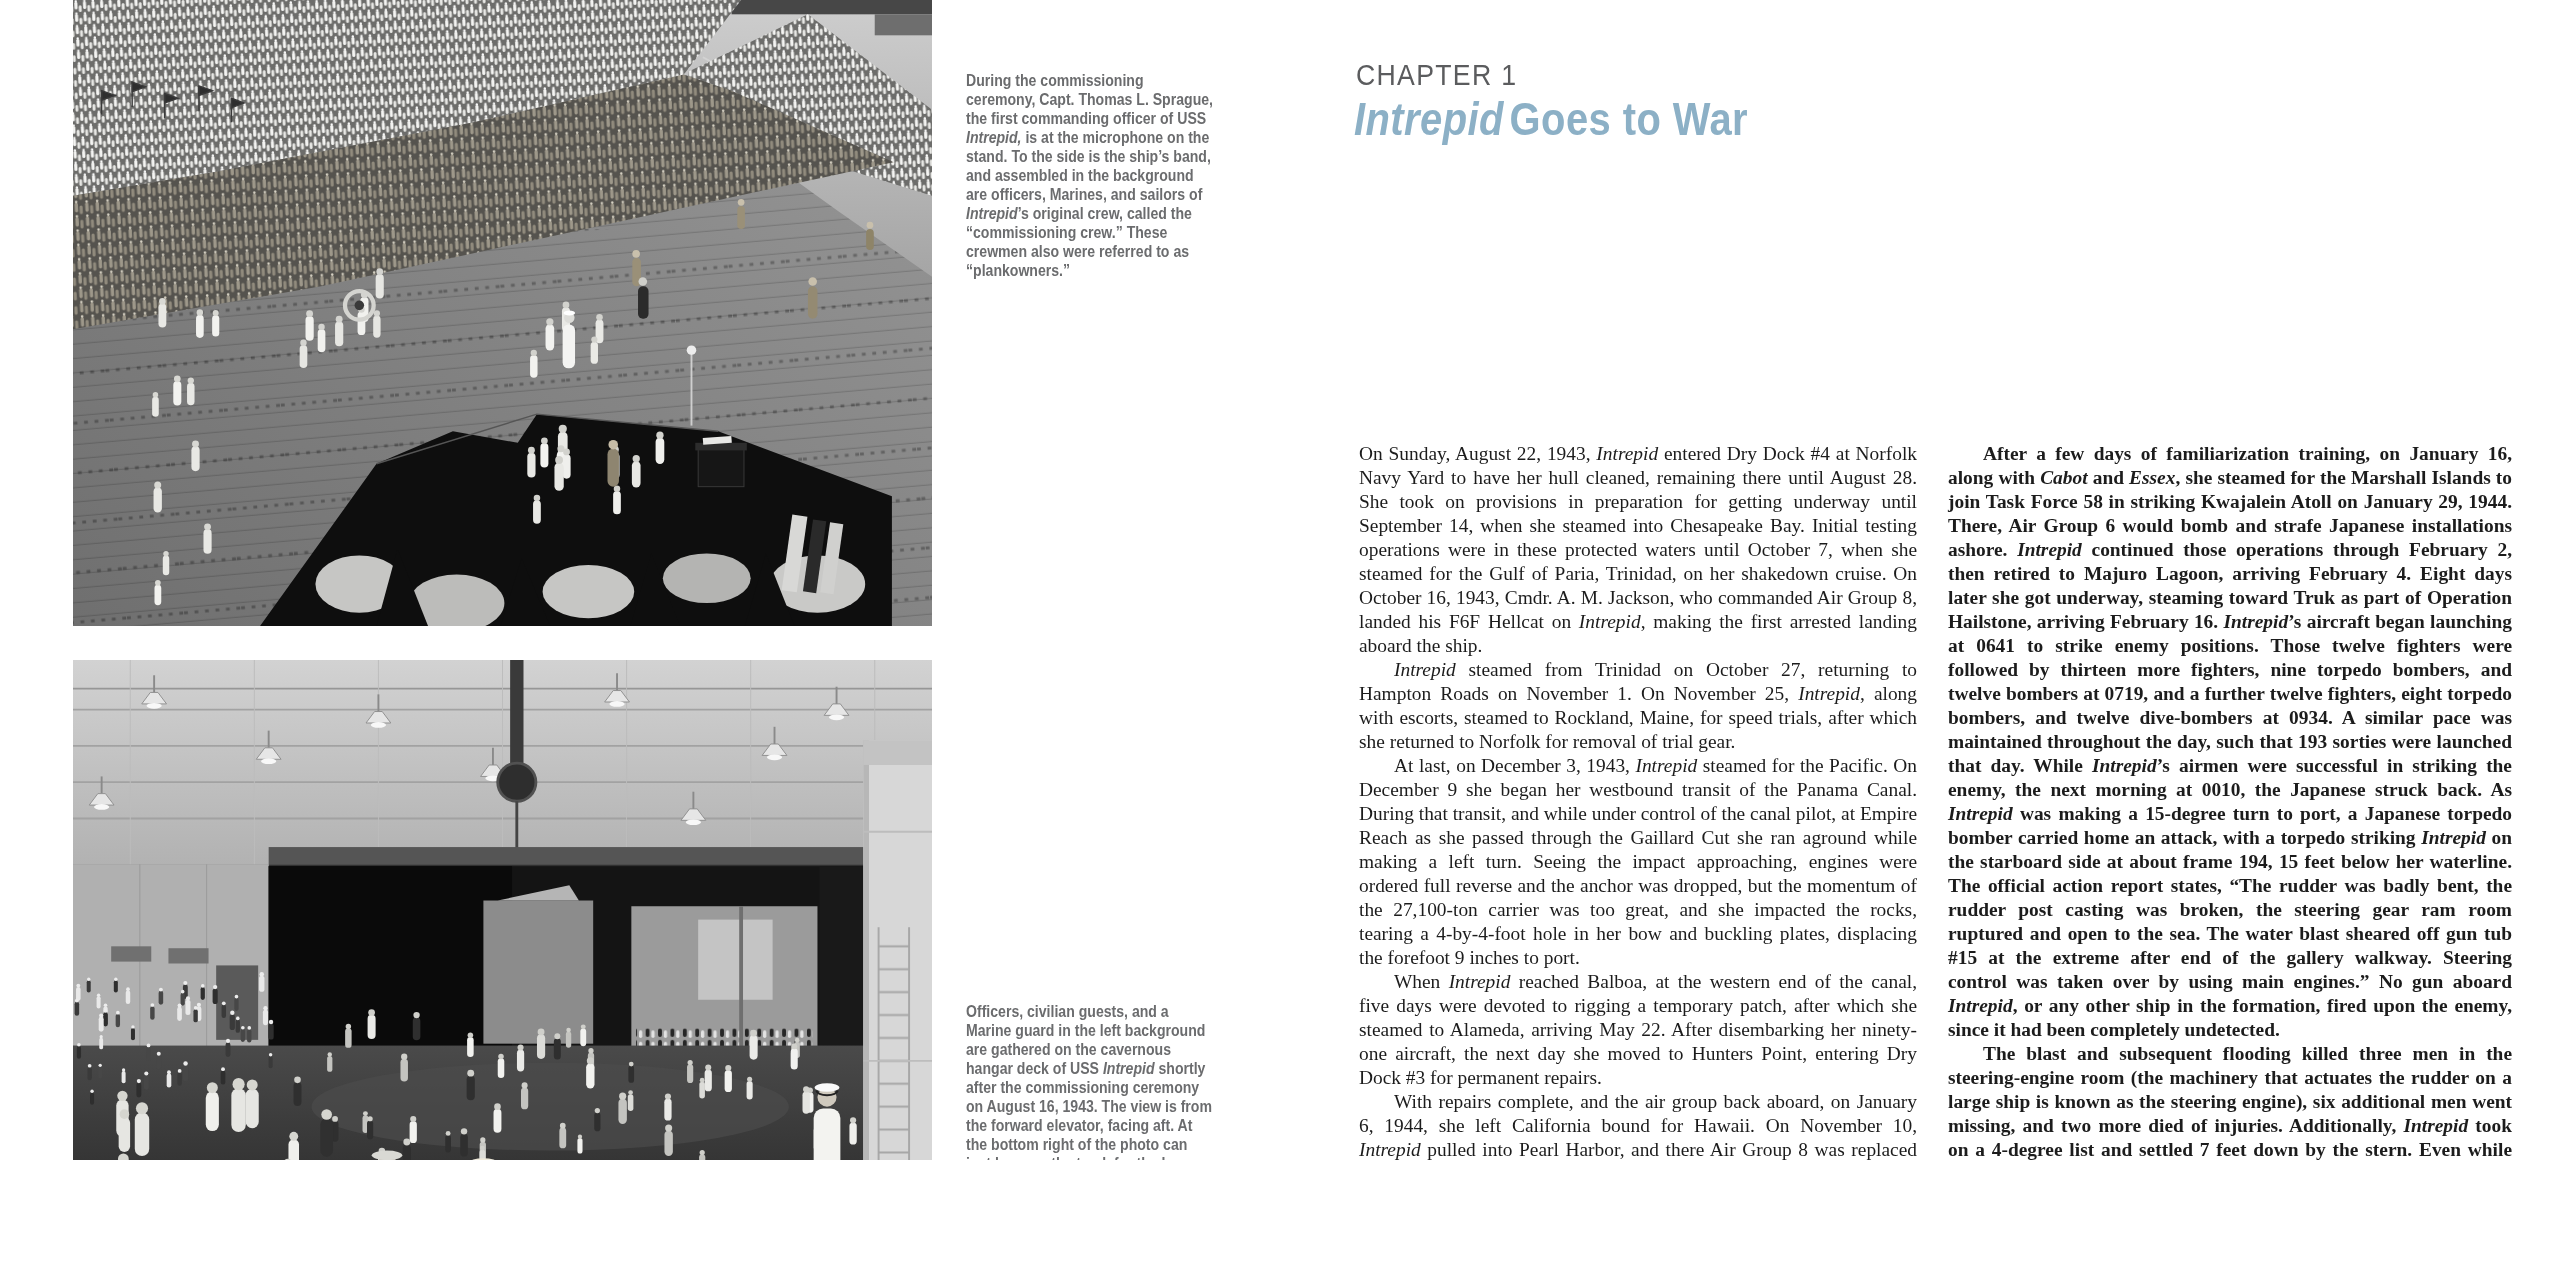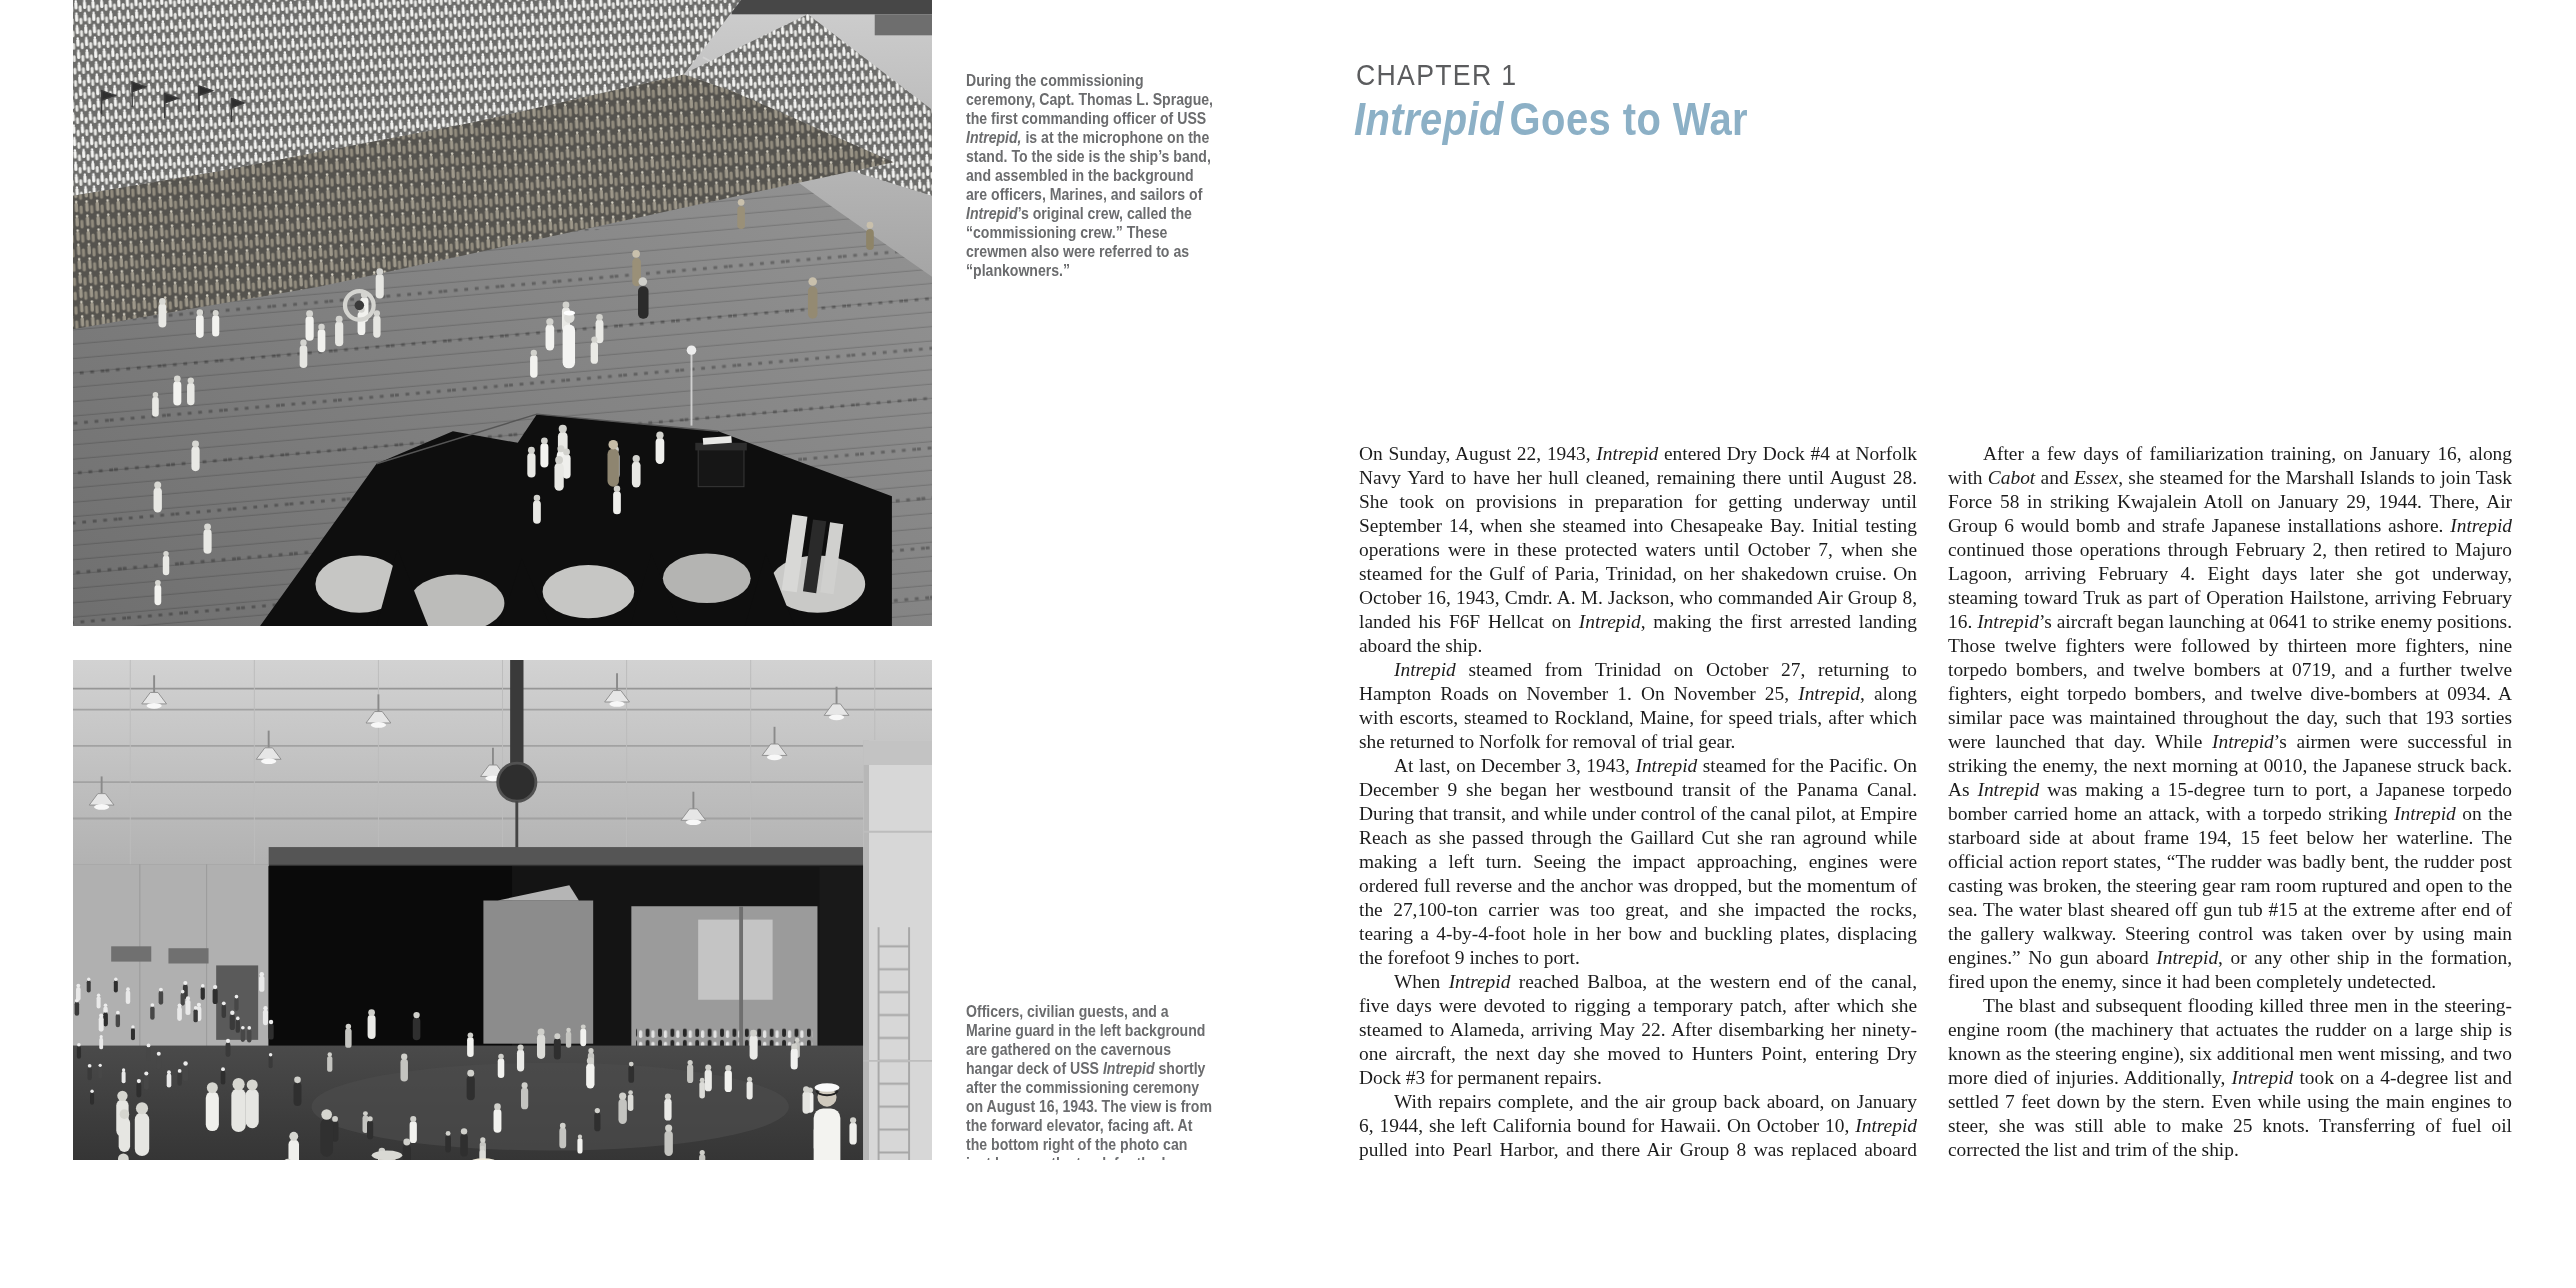--- a/index.html
+++ b/index.html
@@ -20,21 +20,21 @@
   #caption-bottom{top:1002px;}
   .caption em{font-style:italic;}
   #kicker{position:absolute;left:1356px;top:61px;font-weight:400;font-size:29px;line-height:1;
           color:var(--kicker-gray);letter-spacing:1.4px;transform:scaleX(0.92);transform-origin:0 0;}
   #chapter-title{position:absolute;left:1354px;top:95px;font-weight:700;font-size:47px;line-height:1;
           color:var(--title-blue);transform:scaleX(0.85);transform-origin:0 0;letter-spacing:0.5px;}
   #chapter-title em{font-style:italic;padding-right:6.7px;}
   .bodycol{position:absolute;top:442px;width:558px;font-family:"Liberation Serif",serif;
            font-size:19.4px;line-height:24px;color:var(--body-ink);text-align:justify;}
   #col1{left:1359px;}
-  #col2{left:1948px;width:564px;}
+  #col2{left:1948px;width:564px;font-weight:bold;}
   .bodycol p{margin:0;}
   .bodycol p.indent{text-indent:35px;}
   .bodycol em{font-style:italic;}
   #footer{position:absolute;left:1948px;top:1230px;width:564px;text-align:right;white-space:nowrap;}
   #running-head{display:inline-block;transform:scaleX(0.9);transform-origin:100% 50%;
           font-weight:700;font-size:20.5px;line-height:1;color:var(--running-head-gray);letter-spacing:0.5px;}
   #running-head em{font-style:italic;padding-right:3.8px;}
   #page-number{display:inline-block;margin-left:19px;font-family:"Liberation Serif",serif;
           font-size:26px;line-height:1;color:var(--page-number-blue);vertical-align:-1.9px;}
 </style>
@@ -607,21 +607,21 @@
   <div class="caption" id="caption-bottom"><span>Officers, civilian guests, and a Marine guard in the left background are gathered on the cavernous hangar deck of USS </span><em>Intrepid</em><span> shortly after the commissioning ceremony on August 16, 1943. The view is from the forward elevator, facing aft. At the bottom right of the photo can just be seen the track for the hangar deck catapult.</span></div>
 
   <div id="kicker">CHAPTER 1</div>
   <div id="chapter-title"><em>Intrepid</em><span>Goes to War</span></div>
 
   <div class="bodycol" id="col1">
       <p><span>On Sunday, August 22, 1943, </span><em>Intrepid</em><span> entered Dry Dock #4 at Norfolk Navy Yard to have her hull cleaned, remaining there until August 28. She took on provisions in preparation for getting underway until September 14, when she steamed into Chesapeake Bay. Initial testing operations were in these protected waters until October 7, when she steamed for the Gulf of Paria, Trinidad, on her shakedown cruise. On October 16, 1943, Cmdr. A. M. Jackson, who commanded Air Group 8, landed his F6F Hellcat on </span><em>Intrepid</em><span>, making the first arrested landing aboard the ship.</span></p>
       <p class="indent"><em>Intrepid</em><span> steamed from Trinidad on October 27, returning to Hampton Roads on November 1. On November 25, </span><em>Intrepid</em><span>, along with escorts, steamed to Rockland, Maine, for speed trials, after which she returned to Norfolk for removal of trial gear.</span></p>
       <p class="indent"><span>At last, on December 3, 1943, </span><em>Intrepid</em><span> steamed for the Pacific. On December 9 she began her westbound transit of the Panama Canal. During that transit, and while under control of the canal pilot, at Empire Reach as she passed through the Gaillard Cut she ran aground while making a left turn. Seeing the impact approaching, engines were ordered full reverse and the anchor was dropped, but the momentum of the 27,100-ton carrier was too great, and she impacted the rocks, tearing a 4-by-4-foot hole in her bow and buckling plates, displacing the forefoot 9 inches to port.</span></p>
       <p class="indent"><span>When </span><em>Intrepid</em><span> reached Balboa, at the western end of the canal, five days were devoted to rigging a temporary patch, after which she steamed to Alameda, arriving May 22. After disembarking her ninety-one aircraft, the next day she moved to Hunters Point, entering Dry Dock #3 for permanent repairs.</span></p>
-      <p class="indent"><span>With repairs complete, and the air group back aboard, on January 6, 1944, she left California bound for Hawaii. On October 10, </span><em>Intrepid</em><span> pulled into Pearl Harbor, and there Air Group 8 was replaced aboard </span><em>Intrepid</em><span> by veteran Air Group 4.</span></p>
+      <p class="indent"><span>With repairs complete, and the air group back aboard, on January 6, 1944, she left California bound for Hawaii. On November 10, </span><em>Intrepid</em><span> pulled into Pearl Harbor, and there Air Group 8 was replaced aboard </span><em>Intrepid</em><span> by veteran Air Group 4.</span></p>
     </div>
   <div class="bodycol" id="col2">
       <p class="indent"><span>After a few days of familiarization training, on January 16, along with </span><em>Cabot</em><span> and </span><em>Essex</em><span>, she steamed for the Marshall Islands to join Task Force 58 in striking Kwajalein Atoll on January 29, 1944. There, Air Group 6 would bomb and strafe Japanese installations ashore. </span><em>Intrepid</em><span> continued those operations through February 2, then retired to Majuro Lagoon, arriving February 4. Eight days later she got underway, steaming toward Truk as part of Operation Hailstone, arriving February 16. </span><em>Intrepid</em><span>’s aircraft began launching at 0641 to strike enemy positions. Those twelve fighters were followed by thirteen more fighters, nine torpedo bombers, and twelve bombers at 0719, and a further twelve fighters, eight torpedo bombers, and twelve dive-bombers at 0934. A similar pace was maintained throughout the day, such that 193 sorties were launched that day. While </span><em>Intrepid</em><span>’s airmen were successful in striking the enemy, the next morning at 0010, the Japanese struck back. As </span><em>Intrepid</em><span> was making a 15-degree turn to port, a Japanese torpedo bomber carried home an attack, with a torpedo striking </span><em>Intrepid</em><span> on the starboard side at about frame 194, 15 feet below her waterline. The official action report states, “The rudder was badly bent, the rudder post casting was broken, the steering gear ram room ruptured and open to the sea. The water blast sheared off gun tub #15 at the extreme after end of the gallery walkway. Steering control was taken over by using main engines.” No gun aboard </span><em>Intrepid</em><span>, or any other ship in the formation, fired upon the enemy, since it had been completely undetected.</span></p>
       <p class="indent"><span>The blast and subsequent flooding killed three men in the steering-engine room (the machinery that actuates the rudder on a large ship is known as the steering engine), six additional men went missing, and two more died of injuries. Additionally, </span><em>Intrepid</em><span> took on a 4-degree list and settled 7 feet down by the stern. Even while using the main engines to steer, she was still able to make 25 knots. Transferring of fuel oil corrected the list and trim of the ship.</span></p>
     </div>
 
 
 </div>
 
 

